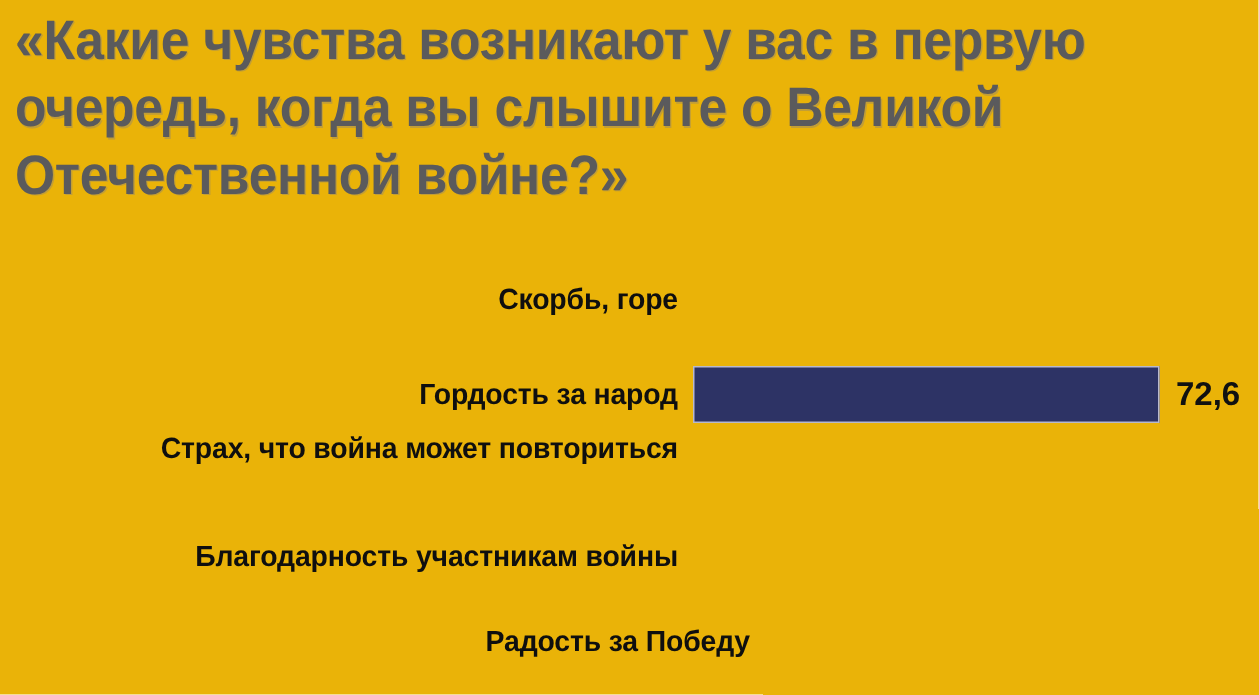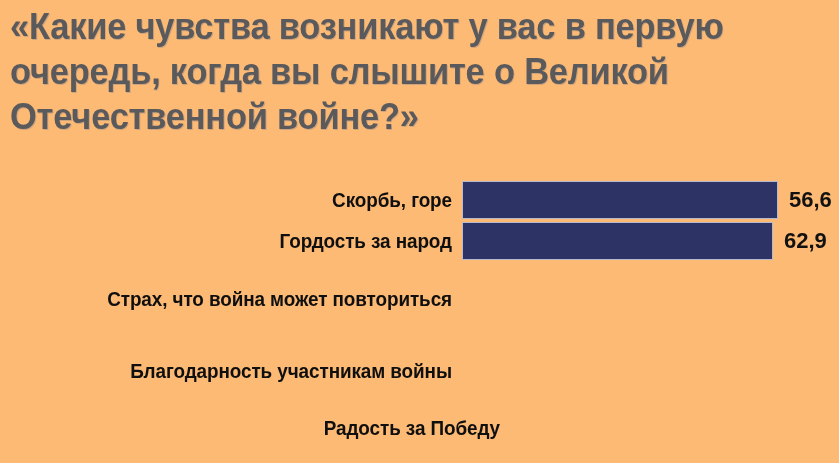--- a/index.html
+++ b/index.html
@@ -12,21 +12,21 @@
     height: 463px;
     overflow: hidden;
     font-family: "Liberation Sans", sans-serif;
     -webkit-font-smoothing: antialiased;
   }
 
   #infographic {
     position: relative;
     width: 839px;
     height: 463px;
-    background: #fdba74;
+    background: #eab308;
   }
 
   
   .title-block {
     position: absolute;
     left: 10px;
     top: 4px;
     width: 820px;
   }
   .title-line {
@@ -109,31 +109,27 @@
   <div class="title-block">
     <div class="title-line" style="color: rgb(90, 90, 92);">«Какие чувства возникают у вас в первую</div>
     <div class="title-line" style="color: rgb(90, 90, 92);">очередь, когда вы слышите о Великой</div>
     <div class="title-line" style="color: rgb(90, 90, 92);">Отечественной войне?»</div>
   </div>
 
   <div class="chart">
 
     <div class="bar-row" style="top:5px;">
       <div class="cat-label">Скорбь, горе</div>
-      <div class="bar-wrap">
-        <div class="bar" id="bar-0" style="width: 316px; background: rgb(45, 51, 101); border-color: rgb(185, 185, 204);"></div>
-        <div class="bar-value">56,6</div>
-      </div>
     </div>
 
-    <div class="bar-row" style="top:46px;">
+    <div class="bar-row" style="top:68px;">
       <div class="cat-label">Гордость за народ</div>
       <div class="bar-wrap">
         <div class="bar" id="bar-1" style="width: 311px; background: rgb(45, 51, 101); border-color: rgb(185, 185, 204);"></div>
-        <div class="bar-value">62,9</div>
+        <div class="bar-value">72,6</div>
       </div>
     </div>
 
     <div class="bar-row" style="top:104px;padding-left:48px;">
       <div class="cat-label">Страх, что война может повториться</div>
     </div>
 
     <div class="bar-row" style="top:176px;padding-left:28px;">
       <div class="cat-label">Благодарность участникам войны</div>
     </div>

